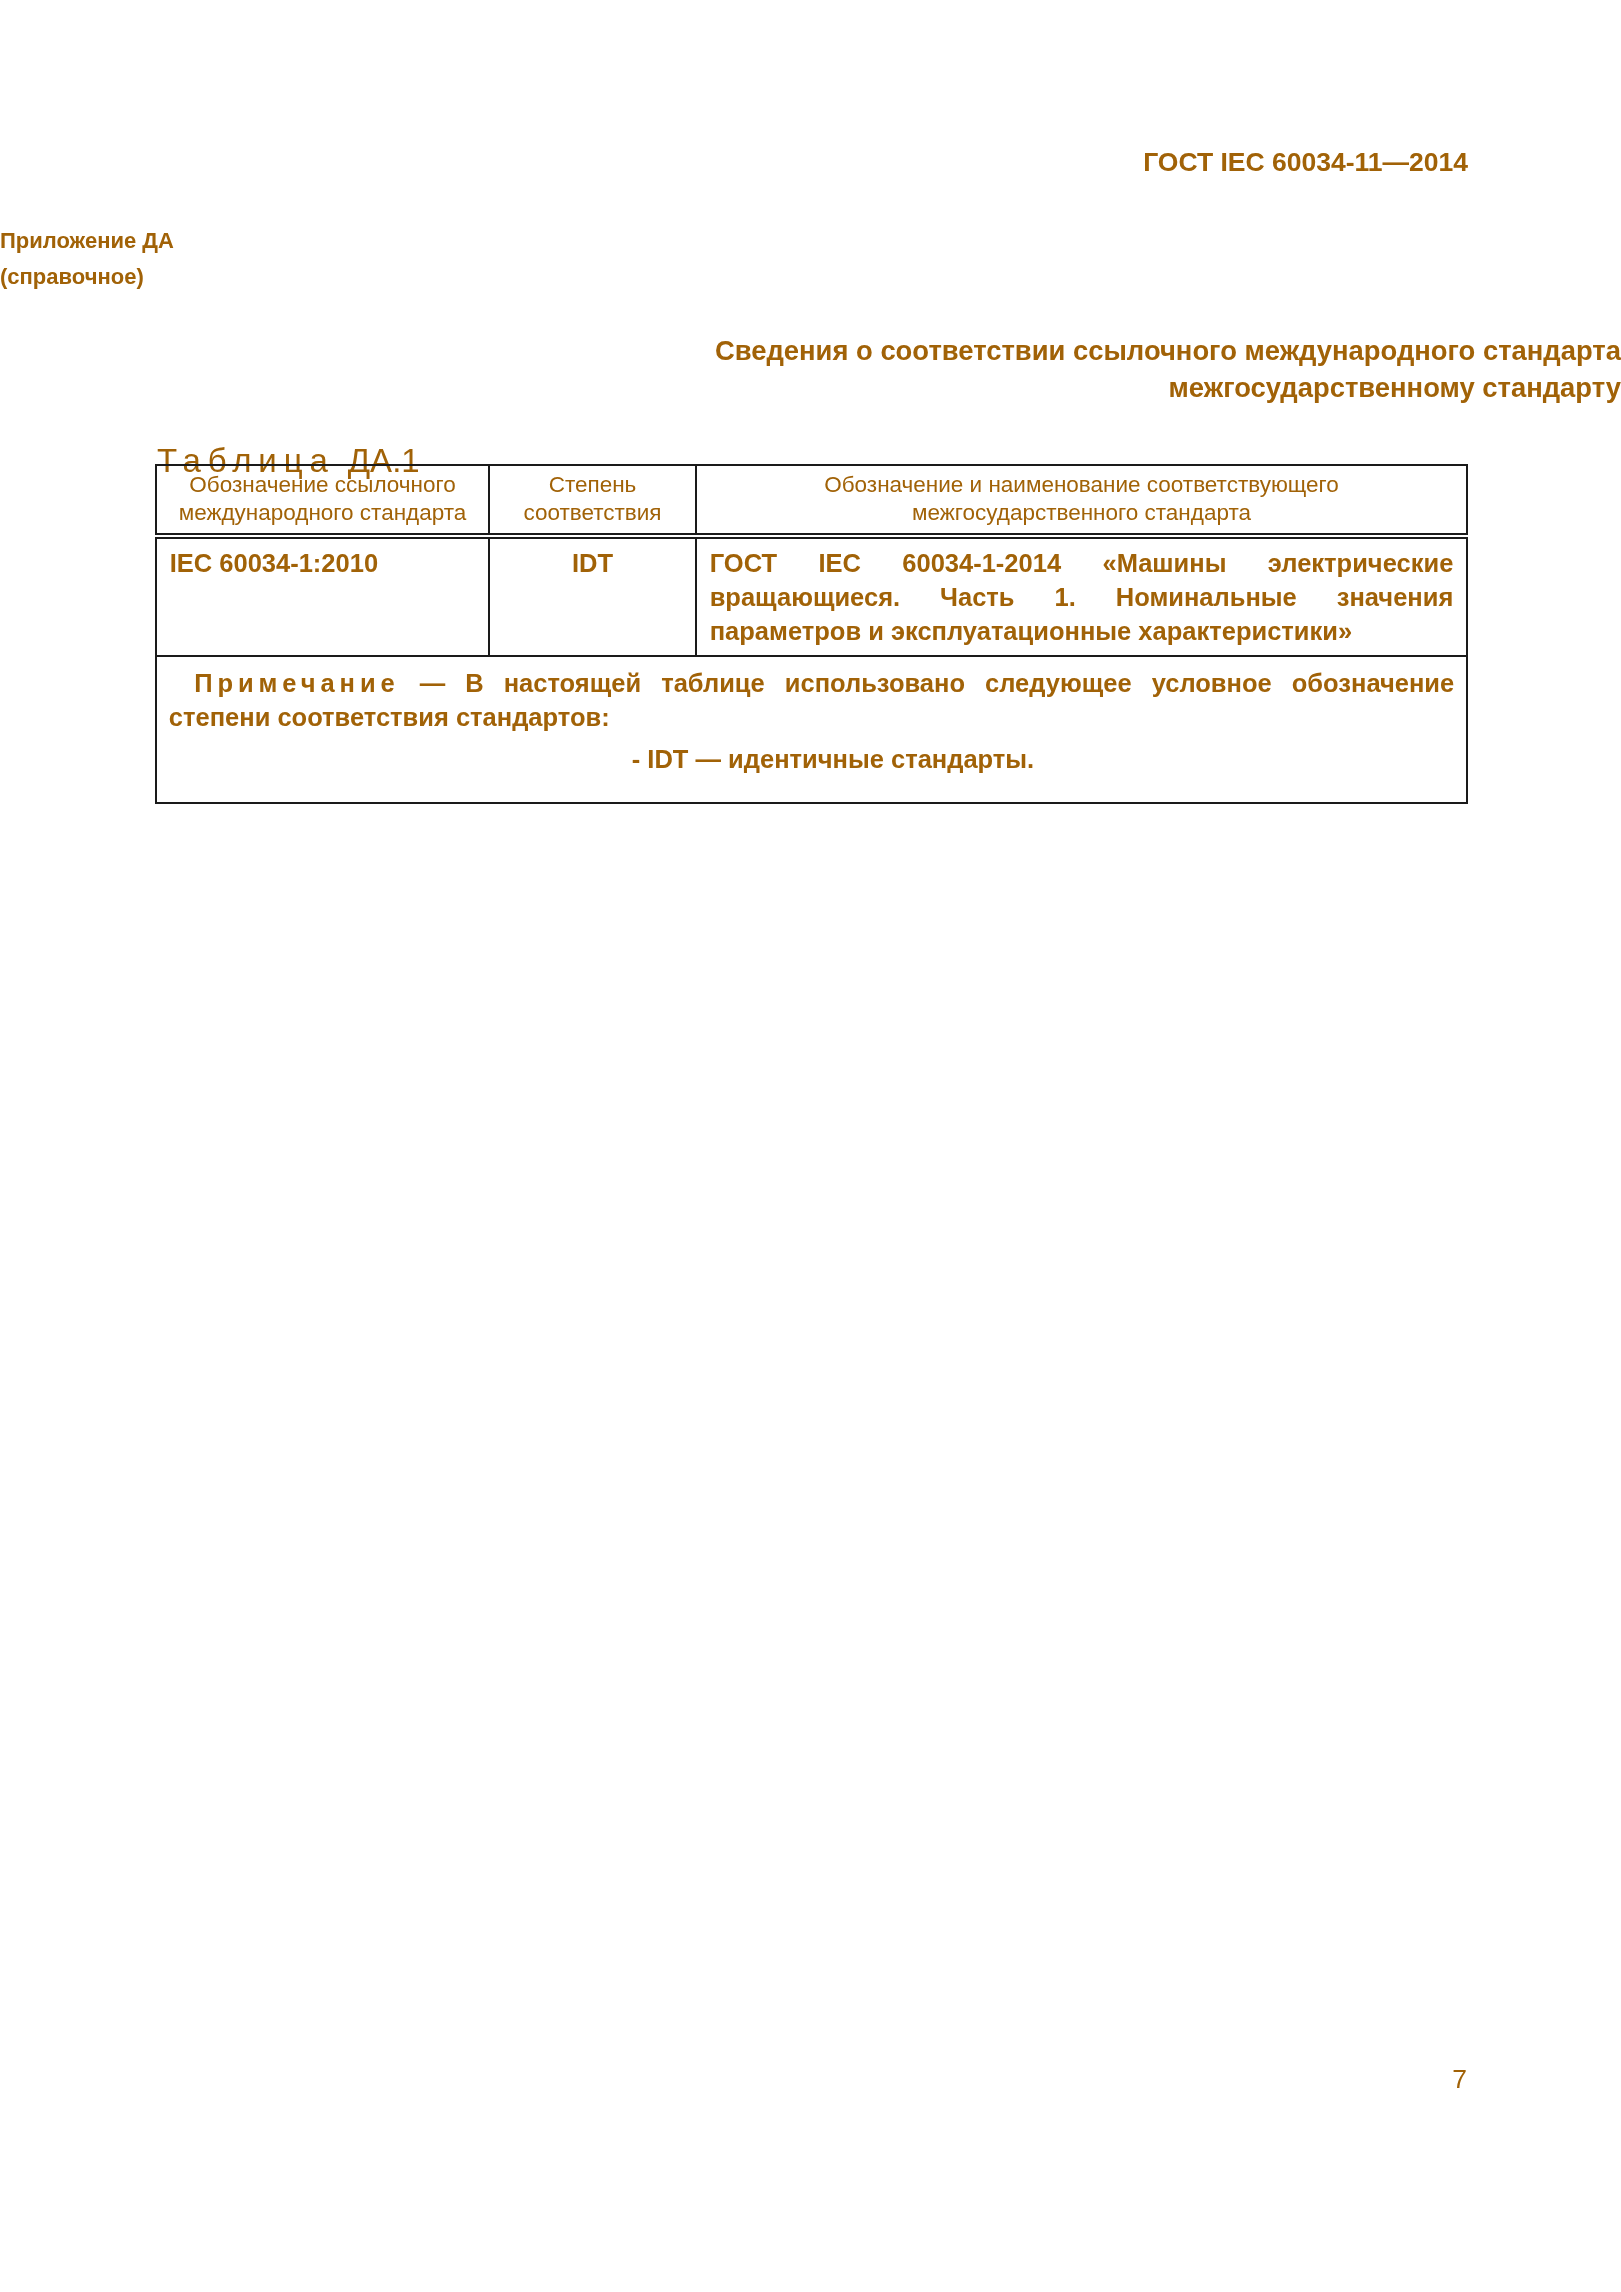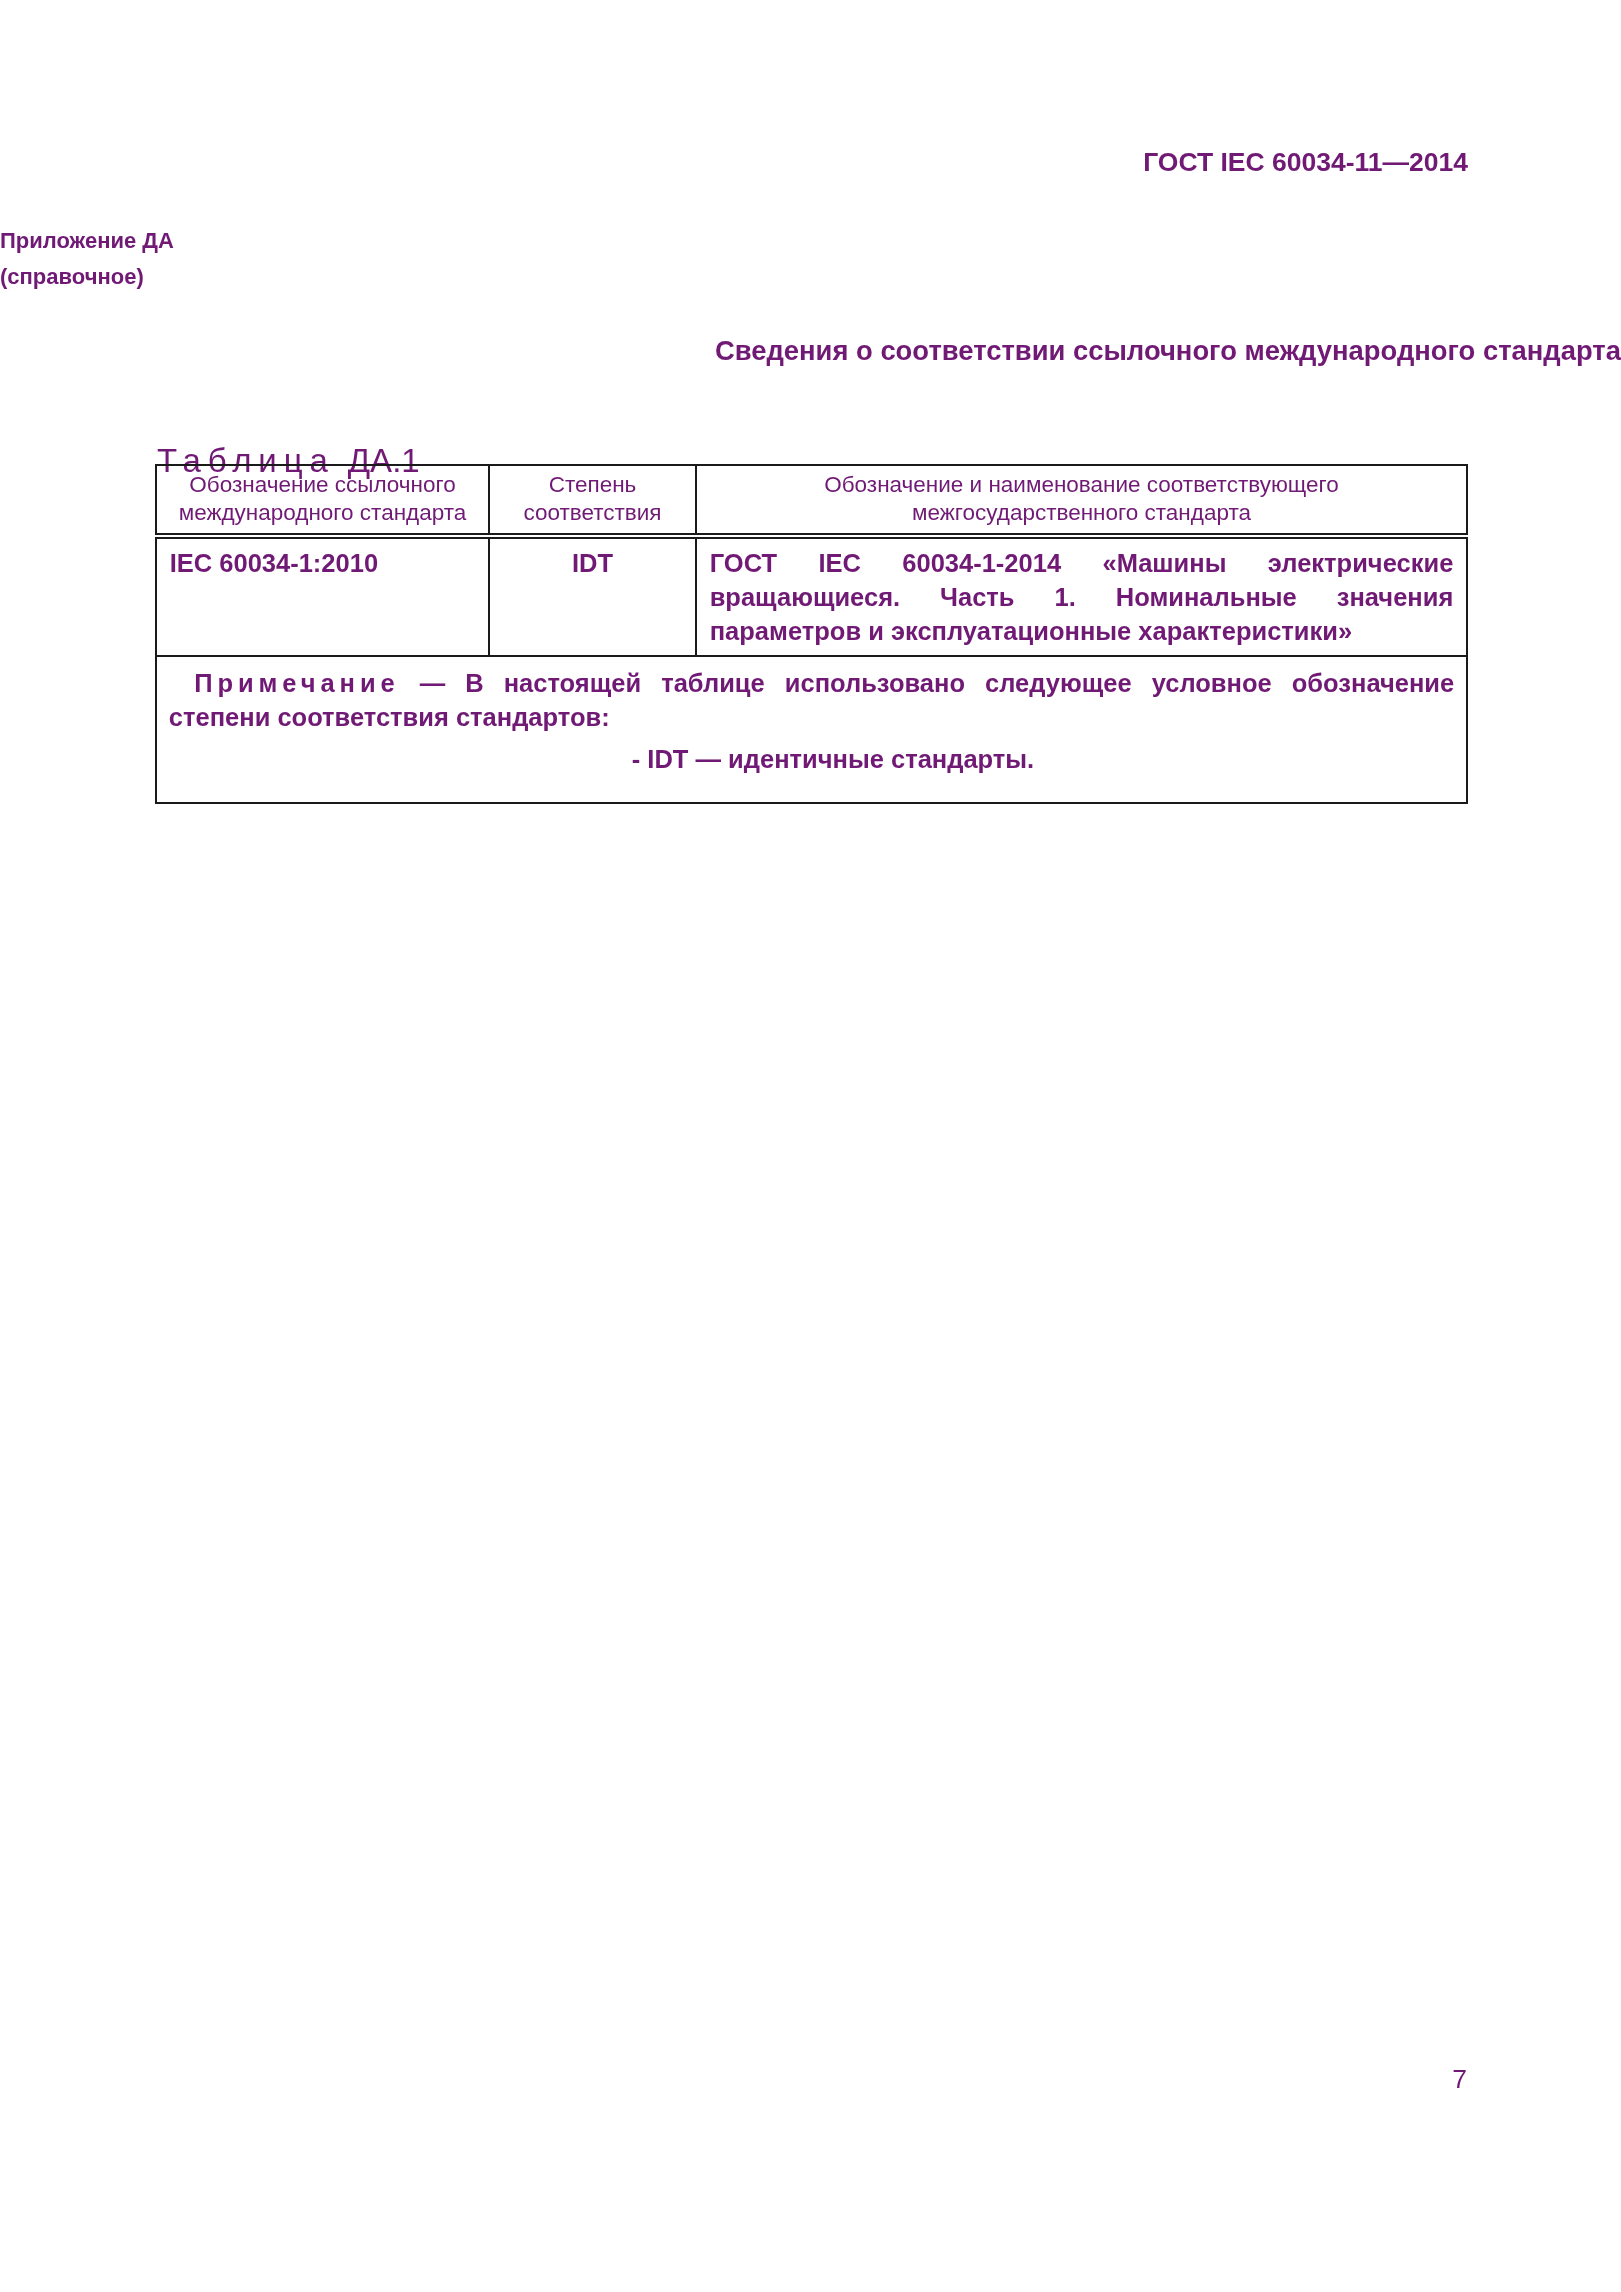--- a/index.html
+++ b/index.html
@@ -2,21 +2,21 @@
 <html lang="ru"><head>
 <meta charset="utf-8">
 <style>
   html, body { margin: 0; padding: 0; background: #e8e8e8; }
   .page {
     position: relative;
     width: 1621px;
     height: 2293px;
     background: #ffffff;
     font-family: "Liberation Sans", sans-serif;
-    color: #701a75;
+    color: #a16207;
     margin: 0 auto;
     overflow: hidden;
   }
 
   .std-code {
     position: absolute;
     top: 147px;
     right: 153px;
     font-size: 26.5px;
     font-weight: bold;
@@ -119,20 +119,21 @@
 
   <div class="std-code">ГОСТ IEC 60034-11—2014</div>
 
   <div class="appendix">
     <div>Приложение ДА</div>
     <div>(справочное)</div>
   </div>
 
   <div class="doc-title">
     <div>Сведения о соответствии ссылочного международного стандарта</div>
+    <div>межгосударственному стандарту</div>
   </div>
 
   <div class="table-label">
     <span class="tl-word">Таблица</span>
     <span class="tl-num">ДА.1</span>
   </div>
 
   <table class="std-table">
     <colgroup>
       <col style="width:333px">

